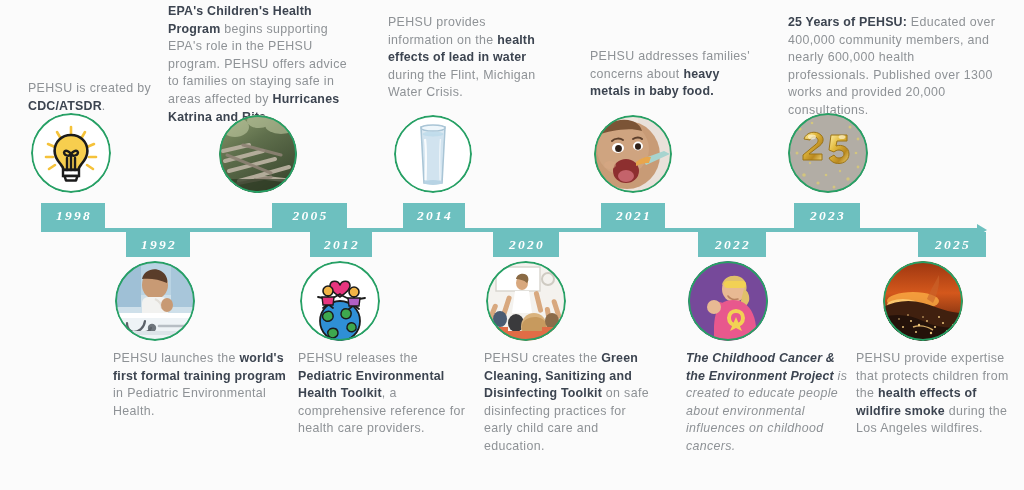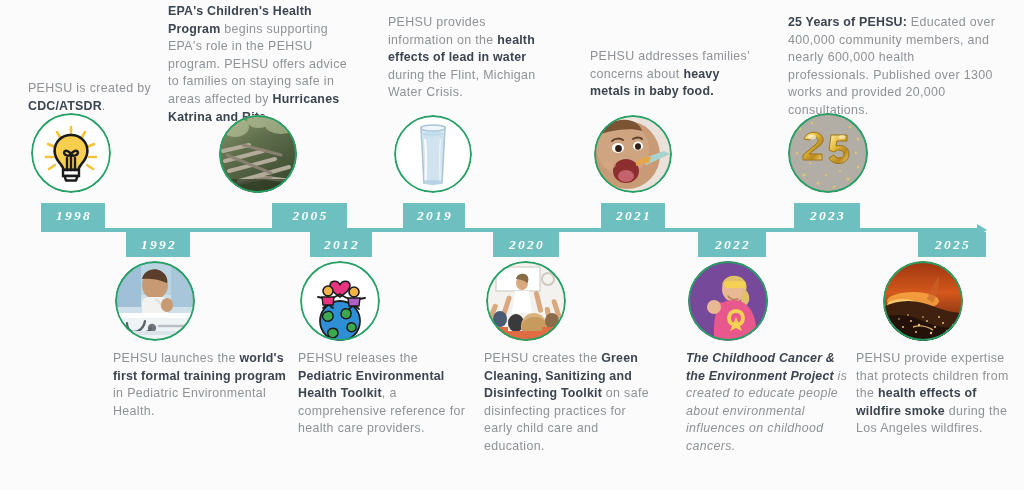--- a/index.html
+++ b/index.html
@@ -246,21 +246,21 @@
   <div class="axis-line" style="left:41px; top:222px; width:4px; height:10px;"></div>
   <div class="axis-arrow" style="left:977px; top:224px;"></div>
 
   <div class="year-box" style="left:41px; top:203px; width:64px; height:25px;">
     <span>1998</span>
   </div>
   <div class="year-box" style="left:228px; top:203px; width:75px; height:25px;margin-left:44px;">
     <span>2005</span>
   </div>
   <div class="year-box" style="left:403px; top:203px; width:62px; height:25px;">
-    <span>2019</span>
+    <span>2014</span>
   </div>
   <div class="year-box" style="left:601px; top:203px; width:64px; height:25px;">
     <span>2021</span>
   </div>
   <div class="year-box" style="left:794px; top:203px; width:66px; height:25px;">
     <span>2023</span>
   </div>
 
   <div class="year-box" style="left:126px; top:232px; width:64px; height:25px;">
     <span>1992</span>

